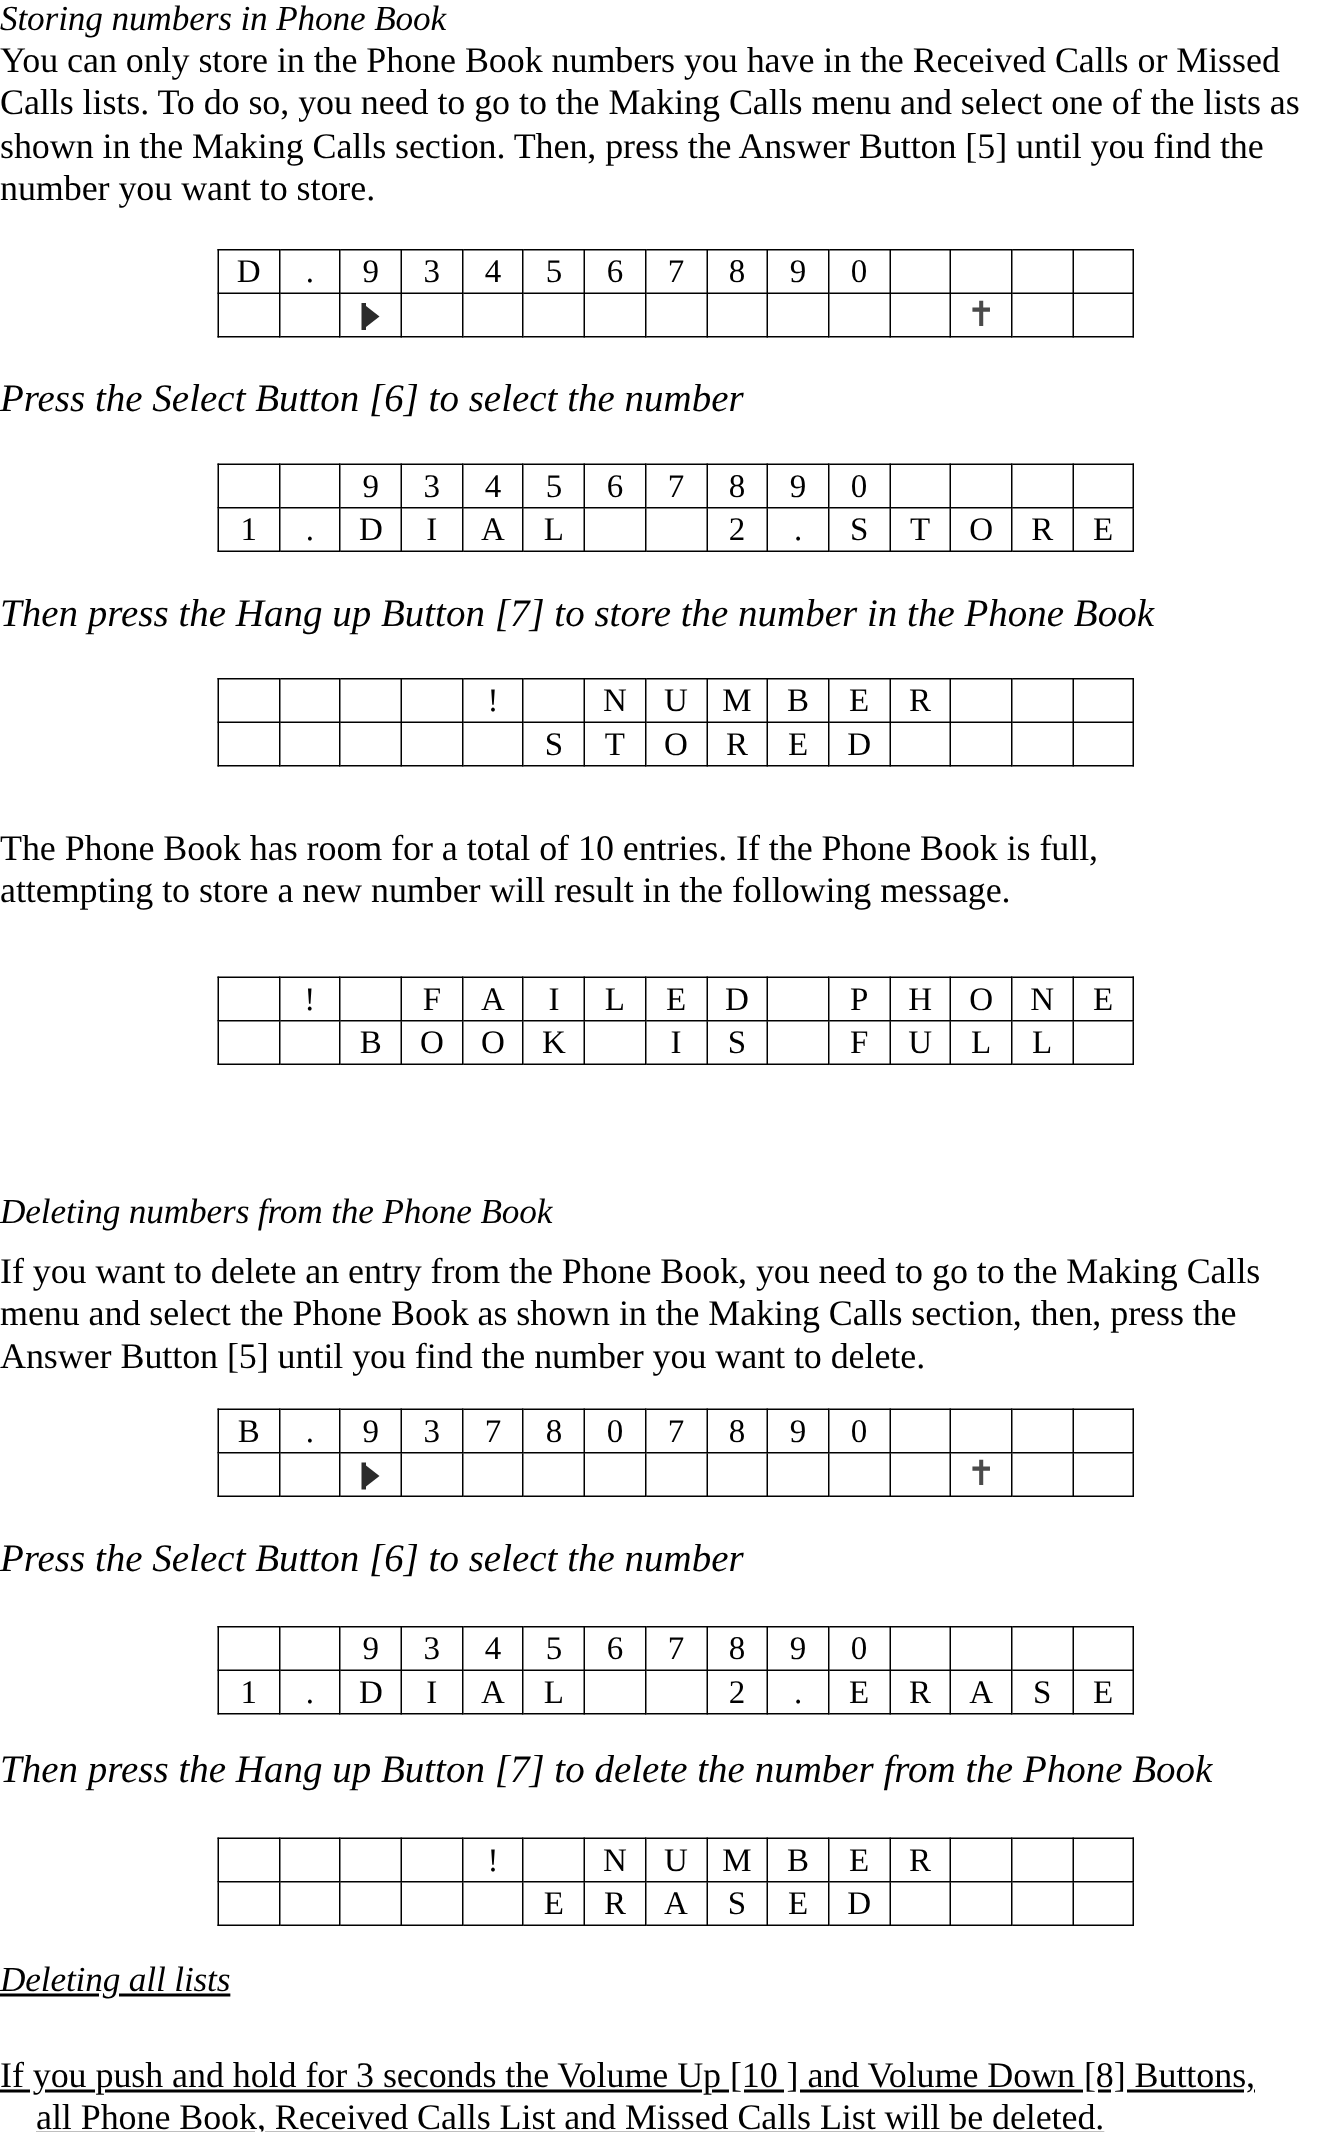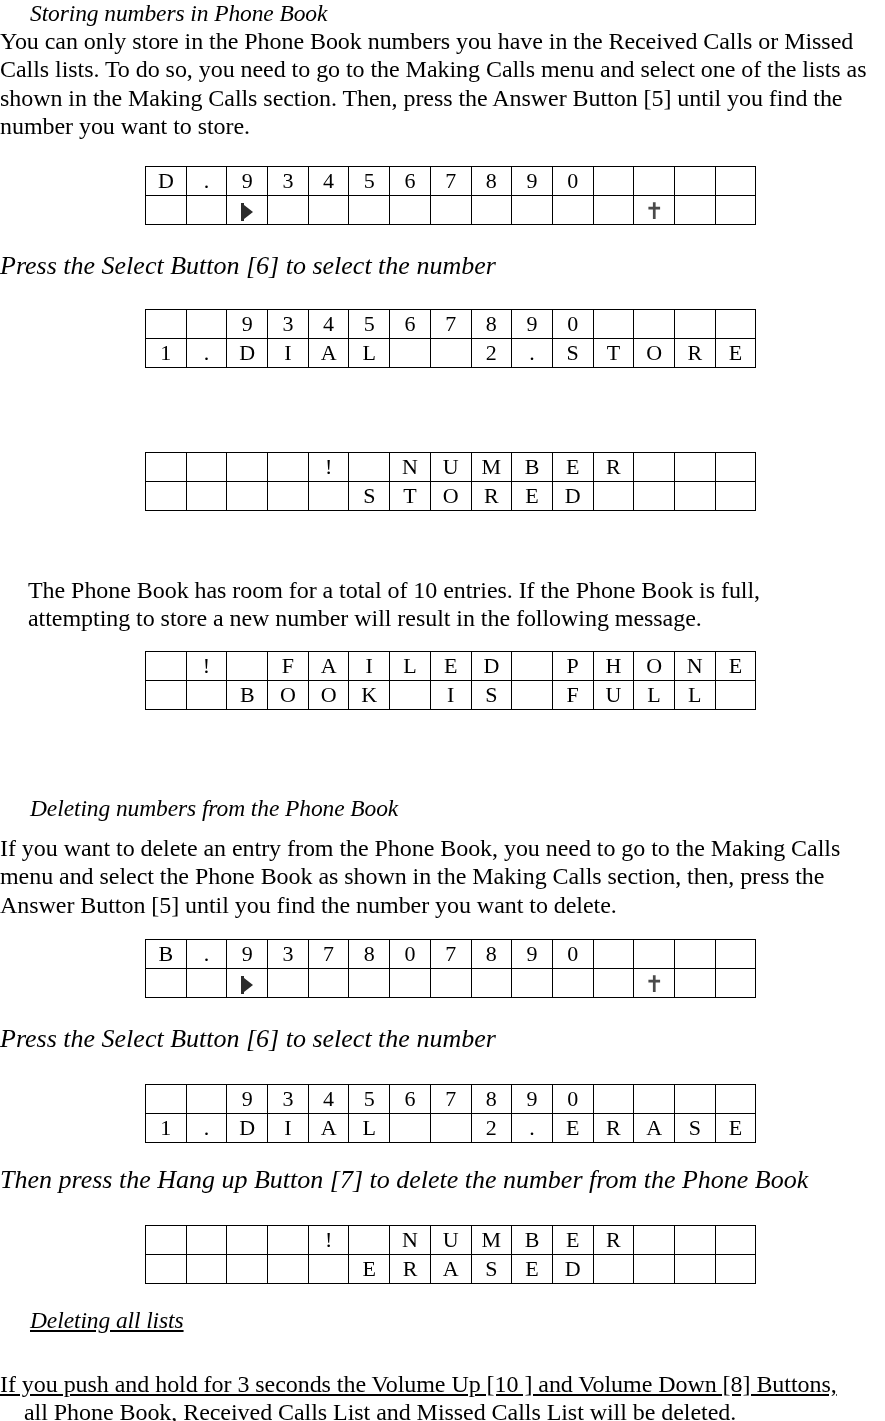--- a/index.html
+++ b/index.html
@@ -24,21 +24,20 @@
   }
 
   
   .heading {
     font-style: italic;
     font-size: 23.5px;
     line-height: 28px;
     margin: 0;
     white-space: nowrap;
     letter-spacing: -0.1px;
-    padding-left: 30px;
   }
   .heading.underlined {
     text-decoration: underline;
     display: inline-block;
   }
   .para {
     font-size: 24px;
     line-height: 28.3px;
     margin: 0;
     letter-spacing: -0.05px;
@@ -197,20 +196,23 @@
         <td>.</td>
         <td>S</td>
         <td>T</td>
         <td>O</td>
         <td>R</td>
         <td>E</td>
       </tr>
     </tbody>
   </table>
 
+  <div class="abs" style="top:395px;">
+    <p class="caption">Then press the Hang up Button [7] to store the number in the Phone Book</p>
+  </div>
 
   <table class="lcd-table" style="top:452px;">
     <tbody>
       <tr>
         <td></td>
         <td></td>
         <td></td>
         <td></td>
         <td>!</td>
         <td></td>
@@ -237,21 +239,21 @@
         <td>E</td>
         <td>D</td>
         <td></td>
         <td></td>
         <td></td>
         <td></td>
       </tr>
     </tbody>
   </table>
 
-  <div class="abs" style="top:576px; width:787px;margin-left:28px;">
+  <div class="abs" style="top:552px; width:787px;">
     <p class="para">The Phone Book has room for a total of 10 entries. If the Phone Book is full, attempting to store a new number will result in the following message.</p>
   </div>
 
   <table class="lcd-table" style="top:651px;">
     <tbody>
       <tr>
         <td></td>
         <td>!</td>
         <td></td>
         <td>F</td>

